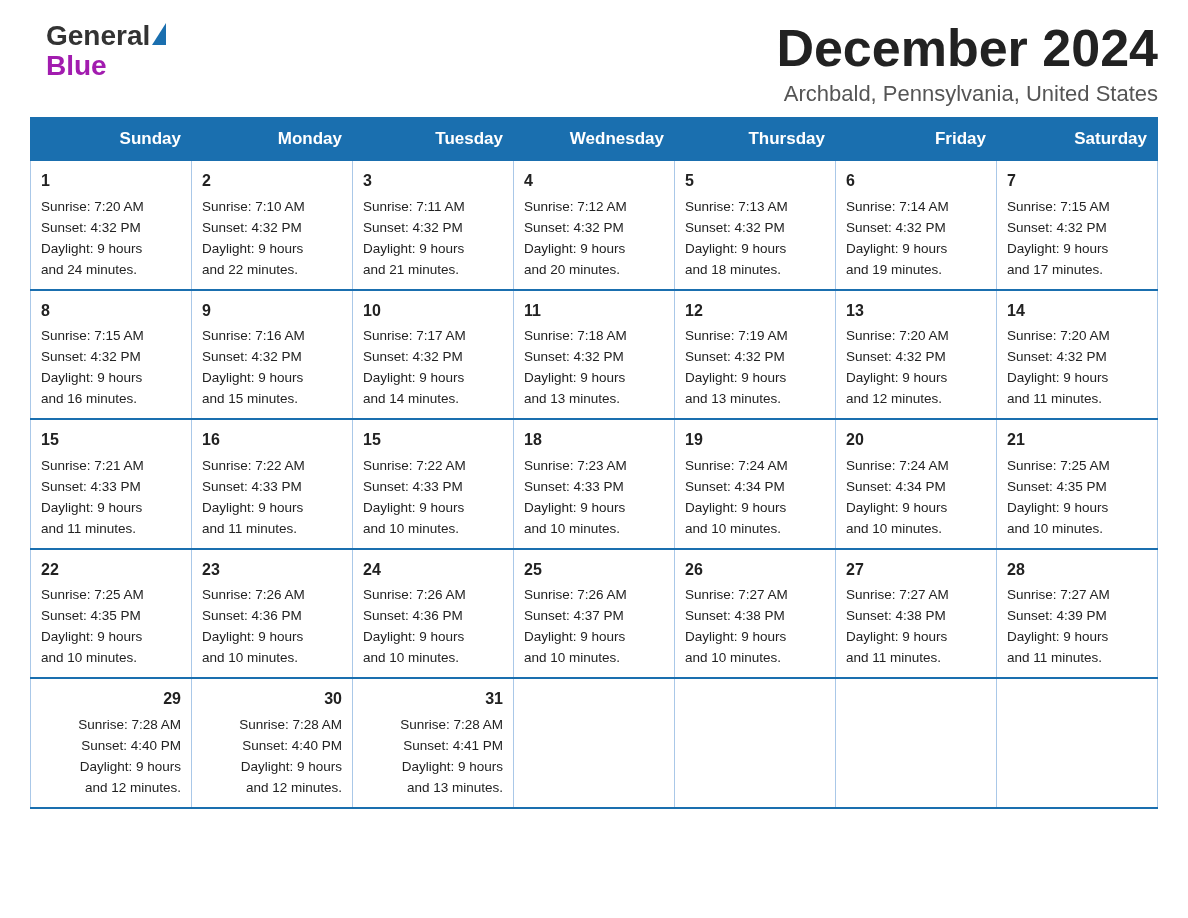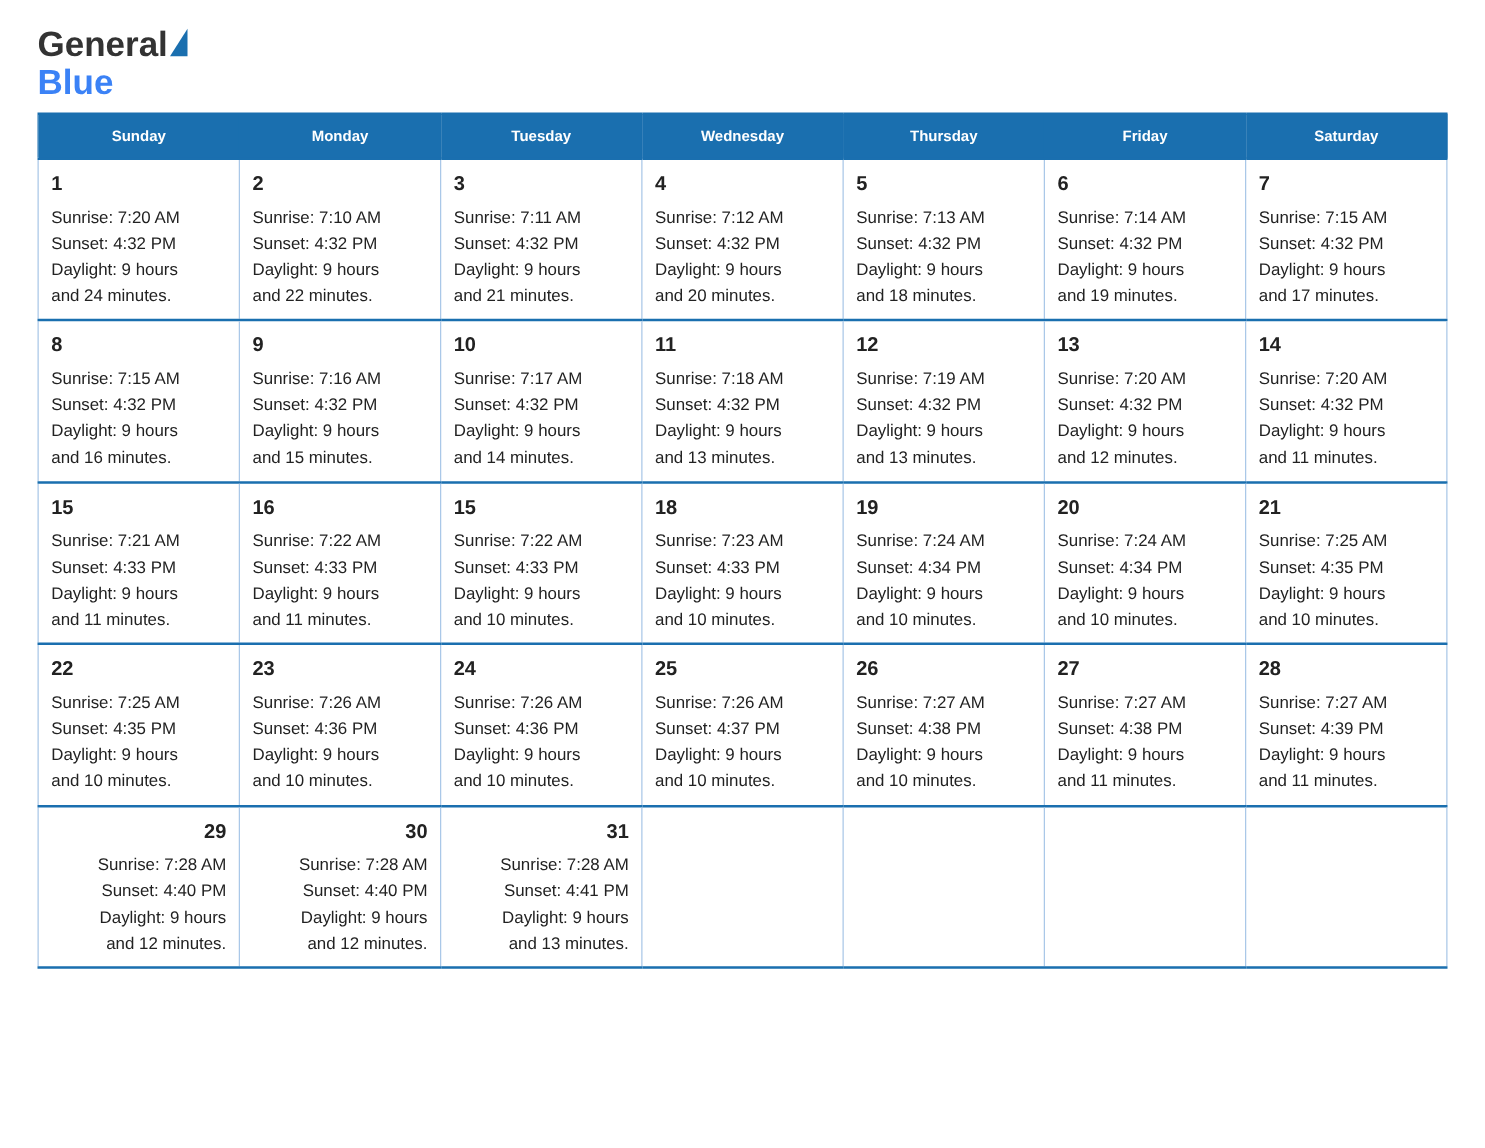--- a/index.html
+++ b/index.html
@@ -9,20 +9,21 @@
       color: #222;
       width: 1188px;
       min-height: 918px;
       padding: 20px 30px 30px 30px;
     }
     .header-row {
       display: flex;
       align-items: flex-start;
       justify-content: space-between;
       margin-bottom: 10px;
+      margin-left: 16px;
     }
     .logo-text-general {
       font-size: 28px;
       font-weight: bold;
       color: #333;
     }
     .logo-triangle {
       width: 0;
       height: 0;
       border-left: 14px solid transparent;
@@ -49,24 +50,24 @@
       margin-top: 4px;
     }
     .calendar-table {
       width: 100%;
       border-collapse: collapse;
       margin-top: 10px;
     }
     .calendar-table th {
       background-color: #1a6faf;
       color: #fff;
-      font-size: 12px;
+      font-size: 17px;
       font-weight: bold;
       padding: 10px 10px;
-      text-align: center;
+      text-align: right;
       border: 1px solid #1a6faf;
     }
     .calendar-table td {
       vertical-align: top;
       border: 1px solid #aac8e8;
       padding: 8px 10px;
       width: calc(100% / 7);
       min-height: 110px;
       font-size: 13.5px;
       line-height: 1.55;
@@ -98,37 +99,39 @@
       flex-direction: column;
       align-items: flex-start;
     }
     .logo-line1 {
       display: flex;
       align-items: center;
     }
     .logo-line2 {
       font-size: 28px;
       font-weight: bold;
-      color: #3b82f6;
+      color: #a21caf;
       margin-left: 0;
       line-height: 1;
     }
   </style>
 </head>
 <body>
 
 <div class="header-row">
   <div class="logo-wrapper">
     <div class="logo-line1">
       <span class="logo-text-general">General</span>
       <span class="logo-triangle"></span>
     </div>
     <div class="logo-line2">Blue</div>
   </div>
   <div class="title-block">
+    <div class="month-title">December 2024</div>
+    <div class="location-title">Archbald, Pennsylvania, United States</div>
   </div>
 </div>
 
 <table class="calendar-table">
   <thead>
     <tr>
       <th>Sunday</th>
       <th>Monday</th>
       <th>Tuesday</th>
       <th>Wednesday</th>

